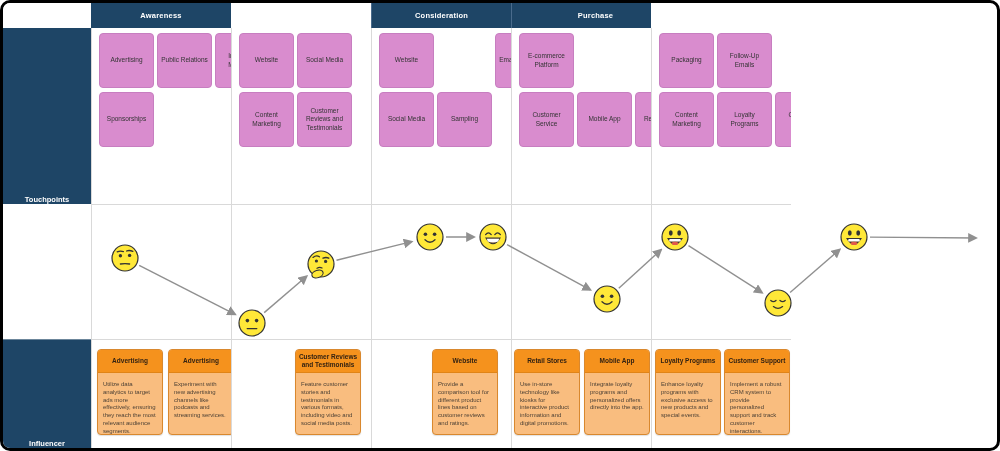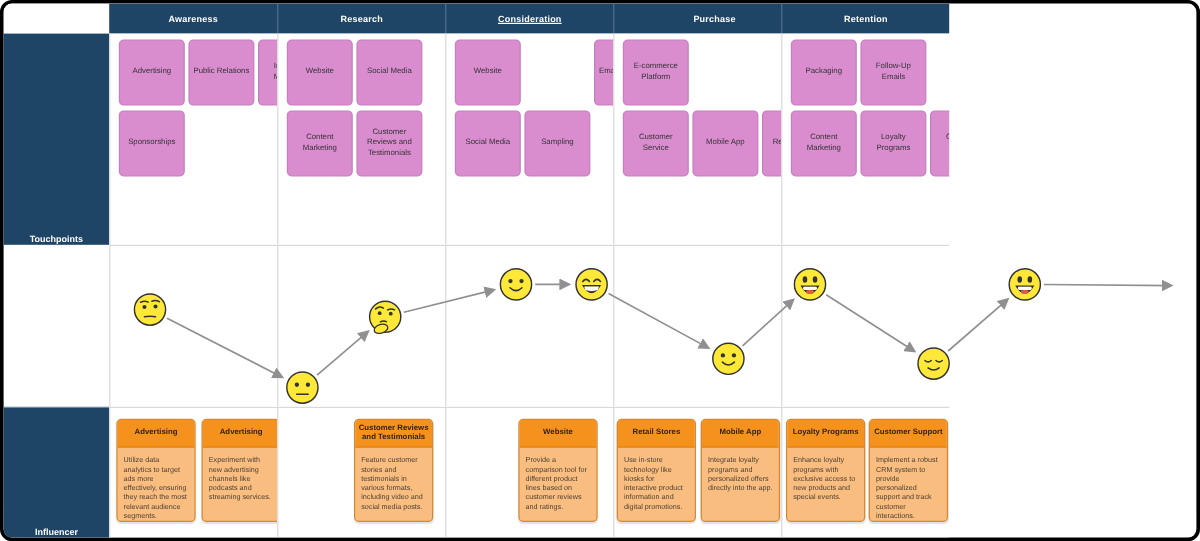--- a/index.html
+++ b/index.html
@@ -51,31 +51,25 @@
 </style>
 </head>
 <body>
 
 <div class="frame">
   <div class="grid" id="grid">
       <div class="cell corner" style="grid-area: 1 / 1;"></div>
       <div class="cell hdr" style="grid-area: 1 / 2;">
         <span>Awareness</span>
       </div>
-      <div class="cell hdr" style="grid-area: 1 / 3;">
-        <span>Research</span>
-      </div>
-      <div class="cell hdr" style="grid-area: 1 / 4; text-decoration: underline;">
+      <div class="cell hdr" style="grid-area: 1 / 4;">
         <span>Consideration</span>
       </div>
       <div class="cell hdr" style="grid-area: 1 / 5; padding-left: 28px;">
         <span>Purchase</span>
-      </div>
-      <div class="cell hdr" style="grid-area: 1 / 6;">
-        <span>Retention</span>
       </div>
       <div class="cell rowlabel" style="grid-area: 2 / 1;">
         <span>Touchpoints</span>
       </div>
       <div class="cell rowlabel sep" style="grid-area: 4 / 1;">
         <span>Influencer</span>
       </div>
       <div class="cell bodycell" style="grid-area: 2 / 2;">
         <div class="tp-card" style="left: 7px; top: 5px;">
           <span>Advertising</span>

